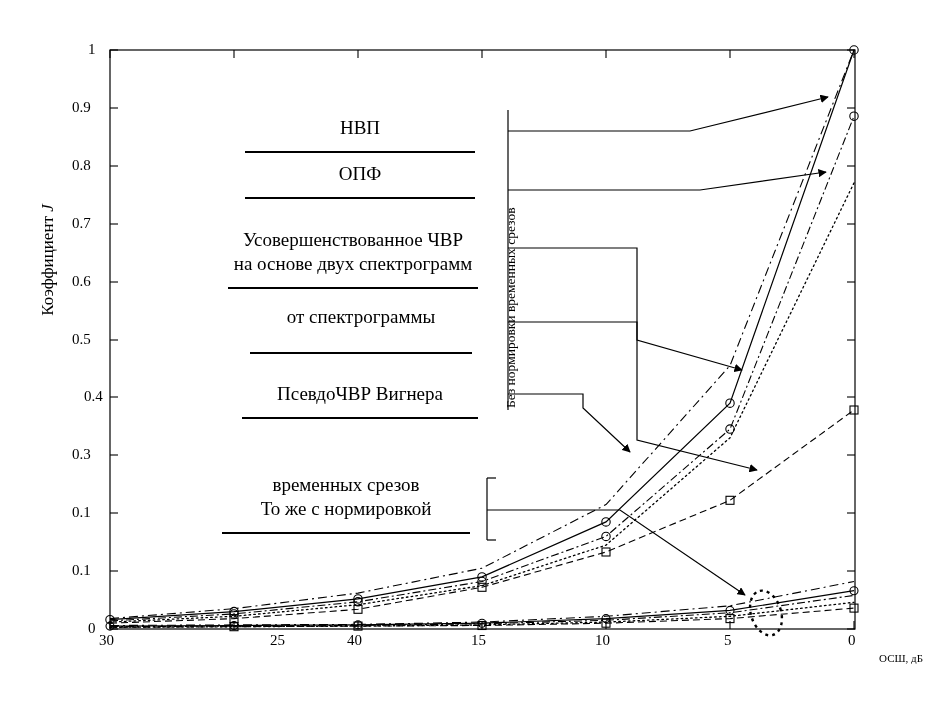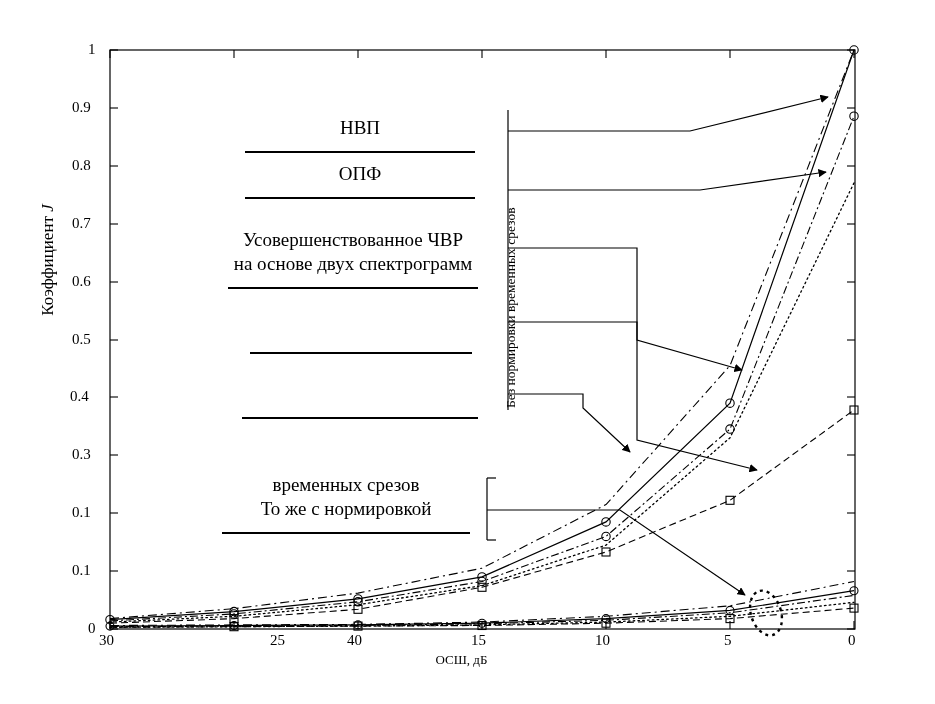--- a/index.html
+++ b/index.html
@@ -13,22 +13,22 @@
     transform:rotate(-90deg);
     transform-origin:center center;
     text-align:center;
     font-size:17px;
     font-family:"Liberation Serif",serif;
   }
   .ylabel i{font-family:"Liberation Serif",serif;}
   .xlabel{
     position:absolute;
     left:0; top:652px; width:923px;
-    text-align:center;
-    font-size:13px;
+    text-align:right;
+    font-size:11px;
   }
   .tick-label{position:absolute;font-size:15px;font-family:"Liberation Serif",serif;}
   .anno{
     position:absolute;
     font-size:19px;
     font-family:"Liberation Serif",serif;
     text-align:center;
     line-height:1.25;
   }
   .vlabel-ns{
@@ -197,21 +197,21 @@
   </div>
 
   <div class="xlabel">ОСШ, дБ</div>
 
   <div class="tick-label" style="left:88px;top:41px;">1</div>
   <div class="tick-label" style="left:72px;top:99px;">0.9</div>
   <div class="tick-label" style="left:72px;top:157px;text-align:right;">0.8</div>
   <div class="tick-label" style="left:72px;top:215px;">0.7</div>
   <div class="tick-label" style="left:72px;top:273px;">0.6</div>
   <div class="tick-label" style="left:72px;top:331px;">0.5</div>
-  <div class="tick-label" style="left:70px;top:388px;">0.4</div>
+  <div class="tick-label" style="left:84px;top:388px;">0.4</div>
   <div class="tick-label" style="left:72px;top:446px;">0.3</div>
   <div class="tick-label" style="left:72px;top:504px;">0.1</div>
   <div class="tick-label" style="left:72px;top:562px;">0.1</div>
   <div class="tick-label" style="left:88px;top:620px;">0</div>
 
   <div class="tick-label" style="left:99px;top:632px;">30</div>
   <div class="tick-label" style="left:223px;top:632px;margin-left:47px;">25</div>
   <div class="tick-label" style="left:347px;top:632px;">40</div>
   <div class="tick-label" style="left:471px;top:632px;">15</div>
   <div class="tick-label" style="left:595px;top:632px;">10</div>
@@ -221,22 +221,24 @@
   <div class="anno" style="left:245px;top:116px;width:230px;">НВП</div>
 
   <div class="anno" style="left:245px;top:162px;width:230px;">ОПФ</div>
 
   <div class="anno" style="left:228px;top:228px;width:250px;">
     <div>Усовершенствованное ЧВР</div>
     <div>на основе двух спектрограмм</div>
   </div>
 
   <div class="anno" style="left:250px;top:305px;width:222px;">
-  </div>
-
+    <div>от спектрограммы</div>
+  </div>
+
+  <div class="anno" style="left:242px;top:382px;width:236px;">ПсевдоЧВР Вигнера</div>
 
   <div class="anno" style="left:222px;top:473px;width:248px;">
     <div>временных срезов</div>
     <div>То же с нормировкой</div>
   </div>
 
   <div class="vlabel-ns" style="left:503px;top:408px;">Без нормировки временных срезов</div>
 
 </div>
 

